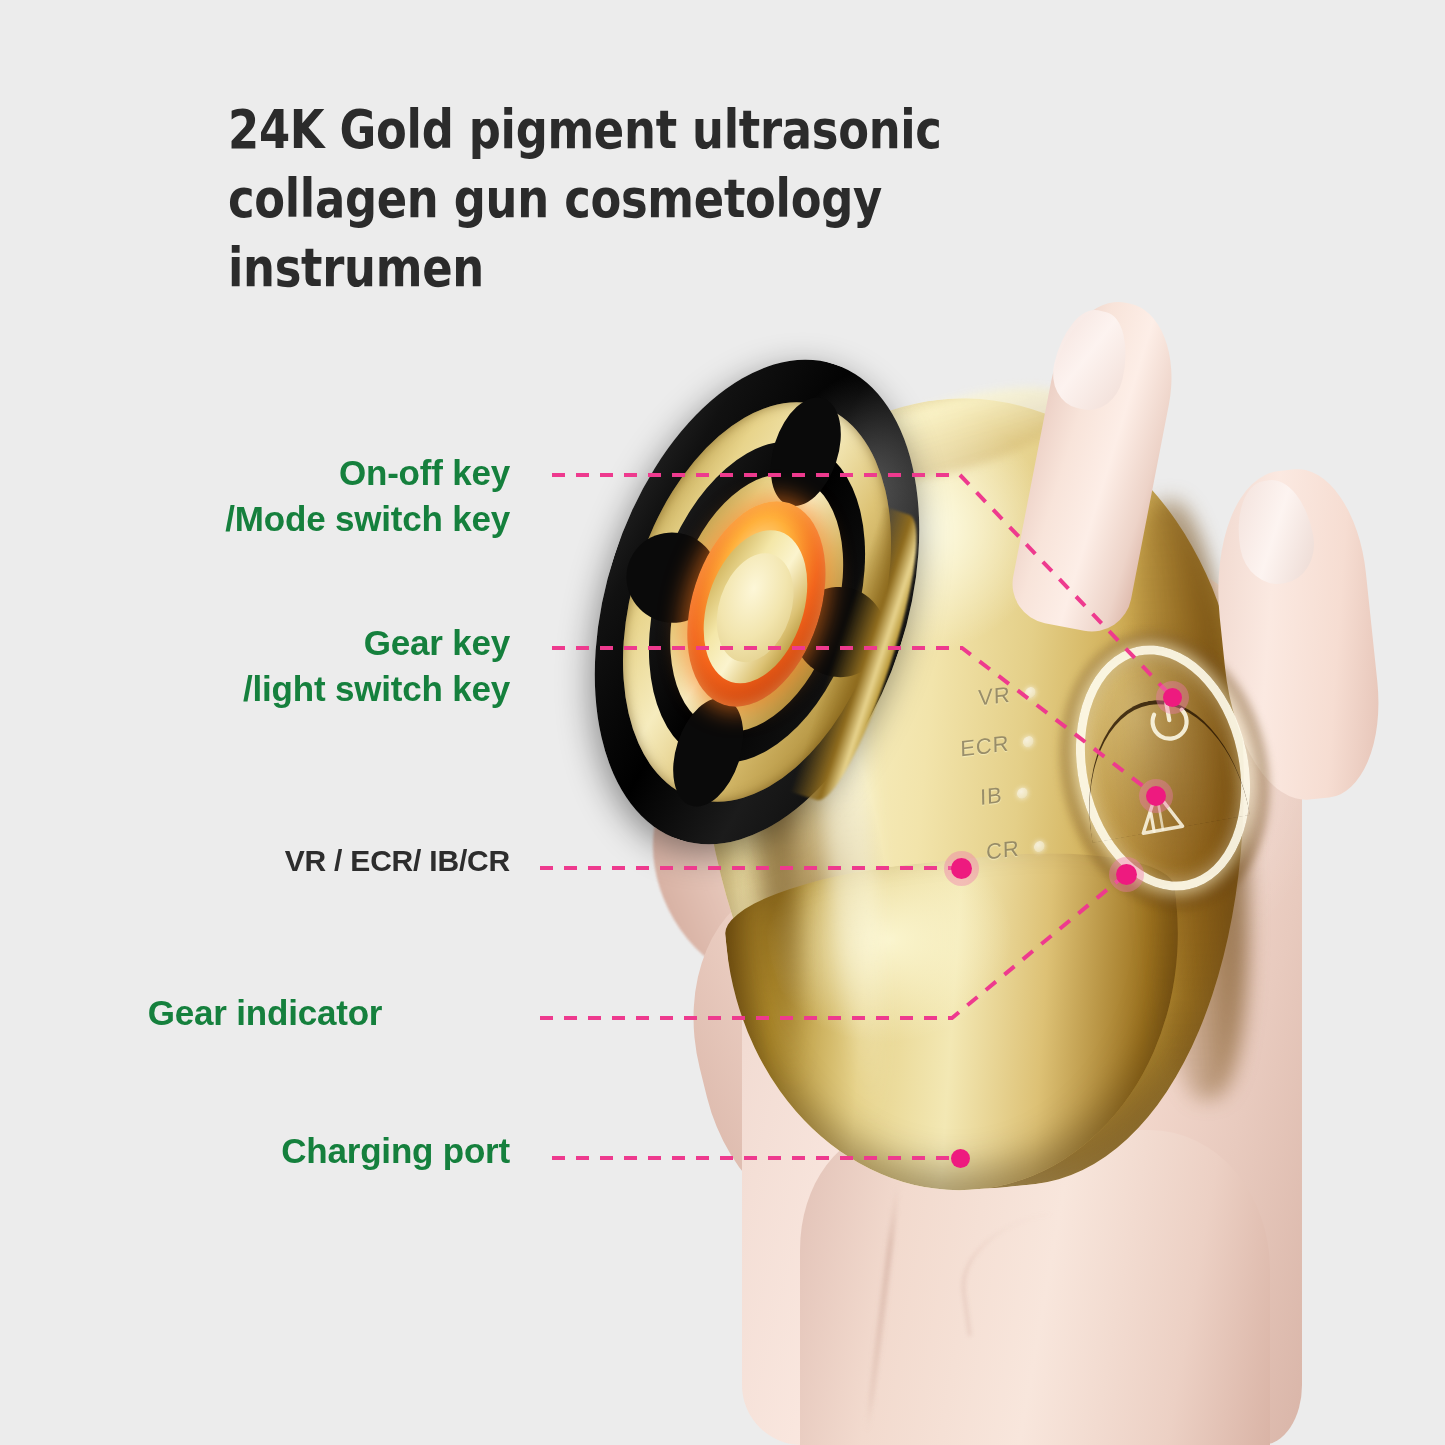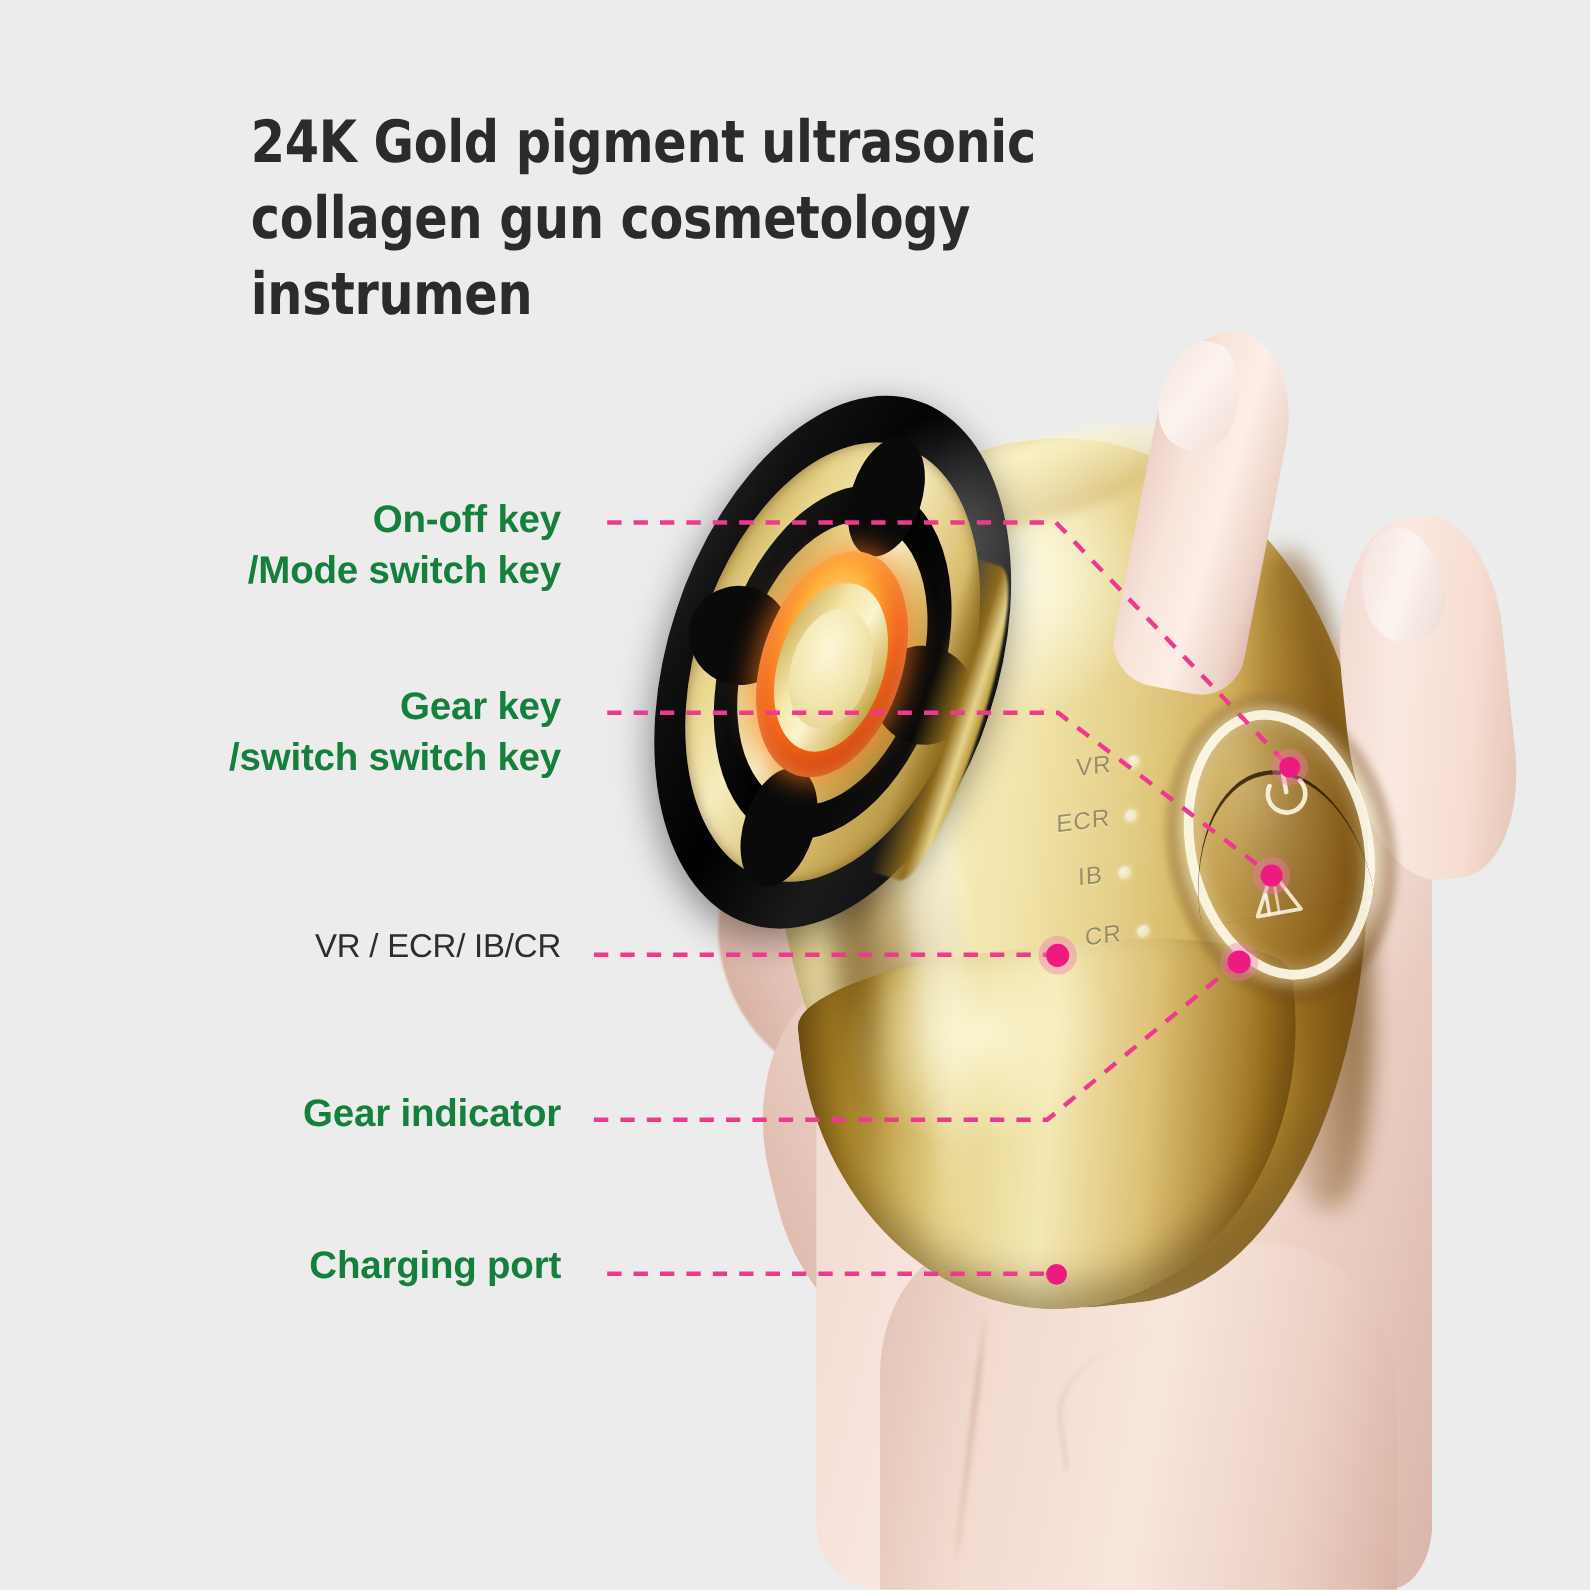--- a/index.html
+++ b/index.html
@@ -47,31 +47,31 @@
   .callout .hd {
     color: #15803d;
     font-weight: bold;
     font-size: 35px;
     line-height: 1.30;
     white-space: pre-line;
     letter-spacing: -0.2px;
   }
   .callout .sub {
     color: #2d2d2d;
-    font-weight: normal;
+    font-weight: bold;
     font-size: 30px;
     line-height: 1.25;
     margin-top: 2px;
     letter-spacing: -0.2px;
   }
 
   #c1 { left: 30px;  top: 450px; width: 480px; }
   #c2 { left: 30px;  top: 620px; width: 480px; }
   #c3 { left: 20px;  top: 840px; width: 490px; }
-  #c4 { left: 20px;  top: 990px; width: 490px; }
+  #c4 { left: 20px;  top: 990px; width: 490px; text-align: center; }
   #c5 { left: 30px;  top: 1128px; width: 480px; }
 
   
   #leaders {
     position: absolute;
     inset: 0;
     width: 1445px;
     height: 1445px;
     pointer-events: none;
     z-index: 40;
@@ -485,21 +485,21 @@
     </svg>
 
   </div>
 
   <div class="callout" id="c1">
     <div class="hd">On-off key
 /Mode switch key</div>
   </div>
   <div class="callout" id="c2">
     <div class="hd">Gear key
-/switch switch key</div>
+/light switch key</div>
   </div>
   <div class="callout" id="c3">
     <div class="sub">VR / ECR/ IB/CR</div>
   </div>
   <div class="callout" id="c4">
     <div class="hd">Gear indicator</div>
   </div>
   <div class="callout" id="c5">
     <div class="hd">Charging port</div>
   </div>

